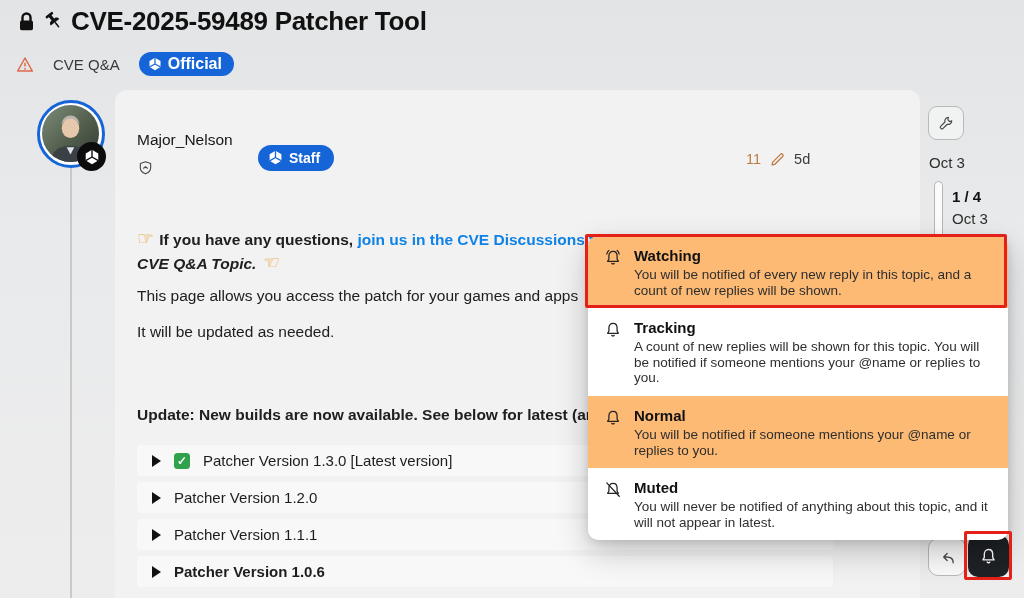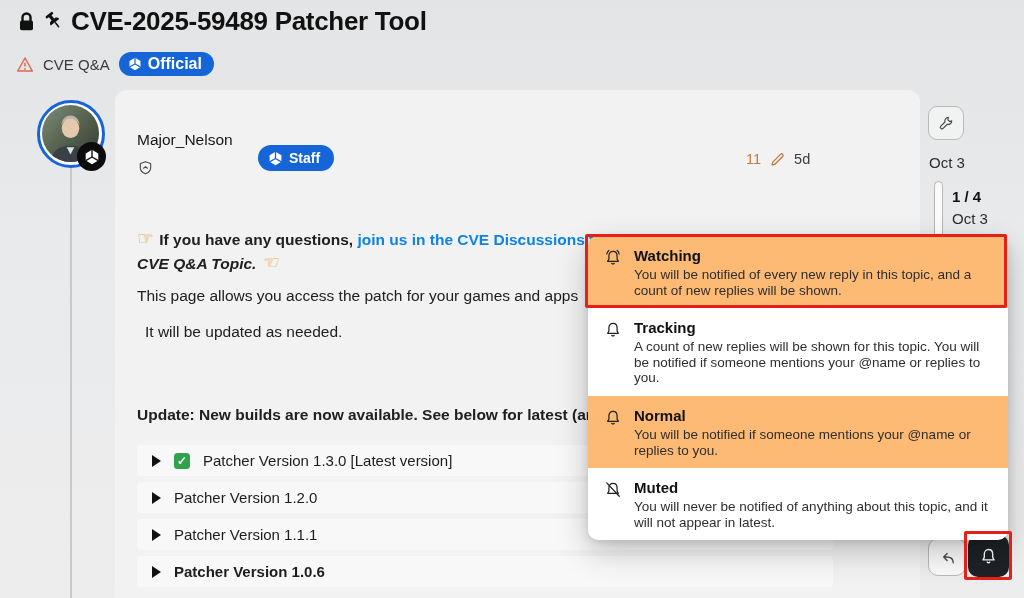--- a/index.html
+++ b/index.html
@@ -4,42 +4,42 @@
 <style>
   * { margin:0; padding:0; box-sizing:border-box; }
   html,body { width:1024px; height:598px; overflow:hidden; }
   body { font-family:"Liberation Sans", sans-serif; color:#1b1b1b; }
   .app { position:relative; width:1024px; height:598px;
          background:linear-gradient(180deg,#e3e4e5 0%,#e9eaeb 40%,#ededee 100%); overflow:hidden; }
 
   
   .title-row { position:absolute; left:16px; top:6px; display:flex; align-items:center; gap:7px; z-index:4; }
   .title-row h1 { font-size:26px; font-weight:bold; color:#111; letter-spacing:-0.3px; }
-  .cat-row { position:absolute; left:16px; top:52px; display:flex; align-items:center; gap:9px; z-index:4; }
+  .cat-row { position:absolute; left:16px; top:52px; display:flex; align-items:center; gap:19px; z-index:4; }
   .cat-label { font-size:15px; color:#3a3a3a; }
   .badge-pill { display:inline-flex; align-items:center; gap:6px; background:#1565d8; color:#fff;
                 border-radius:13px; padding:3px 12px 3px 9px; font-size:16px; font-weight:bold; }
 
   
   .post-card { position:absolute; left:115px; top:90px; width:805px; height:508px;
                background:#f2f2f3; border-radius:12px 12px 0 0; z-index:1; }
 
   
   .thread-line { position:absolute; left:70px; top:168px; width:2px; height:430px; background:#c9c9ca; z-index:2; }
   .avatar-wrap { position:absolute; left:37px; top:100px; width:68px; height:68px; z-index:3; }
   .avatar-ring { width:68px; height:68px; border-radius:50%; border:3.5px solid #1565d8;
                  background:#fff; padding:2px; }
   .avatar-ring svg { width:57px; height:57px; border-radius:50%; display:block; }
   .unity-badge { position:absolute; left:40px; top:42px; width:29px; height:29px; border-radius:50%;
                  background:#0c0c0d; display:flex; align-items:center; justify-content:center; }
 
   
   .username { position:absolute; left:137px; top:131px; font-size:15.5px; font-weight:normal; color:#161616; z-index:2; }
   .user-shield { position:absolute; left:138px; top:160px; z-index:2; }
-  .staff-pill { position:absolute; left:258px; top:145px; z-index:2; display:inline-flex; align-items:center; gap:6px;
+  .staff-pill { position:absolute; left:258px; top:145px; z-index:2; display:inline-flex; gap:6px;
                 background:#1565d8; color:#fff; border-radius:14px; padding:5px 14px 5px 10px;
                 font-size:14px; font-weight:bold; }
   .post-meta { position:absolute; left:746px; top:151px; display:flex; align-items:center; gap:9px;
                font-size:14.5px; z-index:2; }
   .meta-edits { color:#bd7a41; }
   .meta-age { color:#3c3c3c; }
 
   
   .body-line { position:absolute; left:137px; z-index:2; font-size:15.5px; color:#202020; white-space:nowrap; }
   .b { font-weight:bold; }
@@ -189,21 +189,21 @@
     <span class="hand">☞ </span>
     <span>If you have any questions,</span>
     <span class="link">join us in the CVE Discussions forums</span>
     <span>and use the</span>
   </div>
   <div class="body-line b i" style="top:251px;">
     <span>CVE Q&amp;A Topic.</span>
     <span class="hand"> ☜</span>
   </div>
   <div class="body-line" style="top:287px;">This page allows you access the patch for your games and apps</div>
-  <div class="body-line" style="top:323px;margin-left:8px;">It will be updated as needed.</div>
+  <div class="body-line" style="top:323px;">It will be updated as needed.</div>
 
   <div class="body-line b" style="top:406px;">Update: New builds are now available. See below for latest (and</div>
 
   <div class="ver-row" style="top:445px;">
     <span class="tri"></span>
     <span class="check-box">✓</span>
     <span>Patcher Version 1.3.0 [Latest version]</span>
   </div>
   <div class="ver-row" style="top:482px;">
     <span class="tri"></span>

